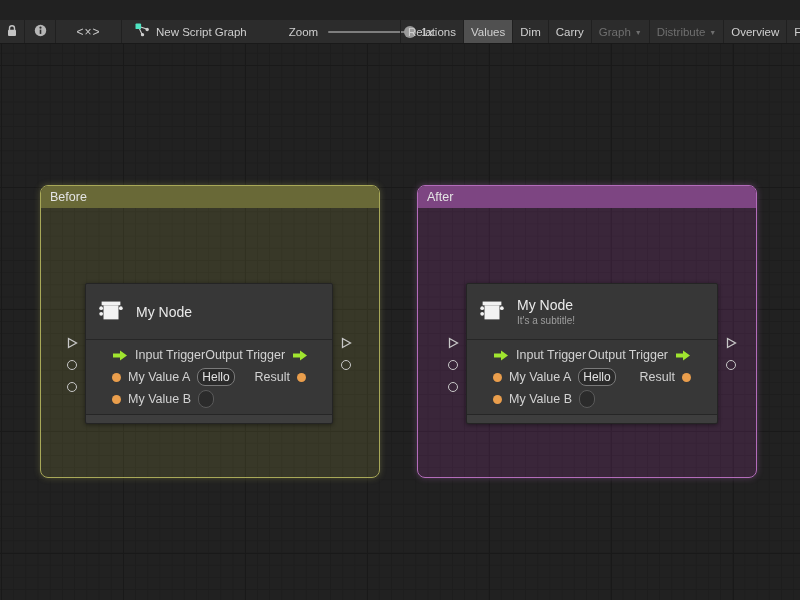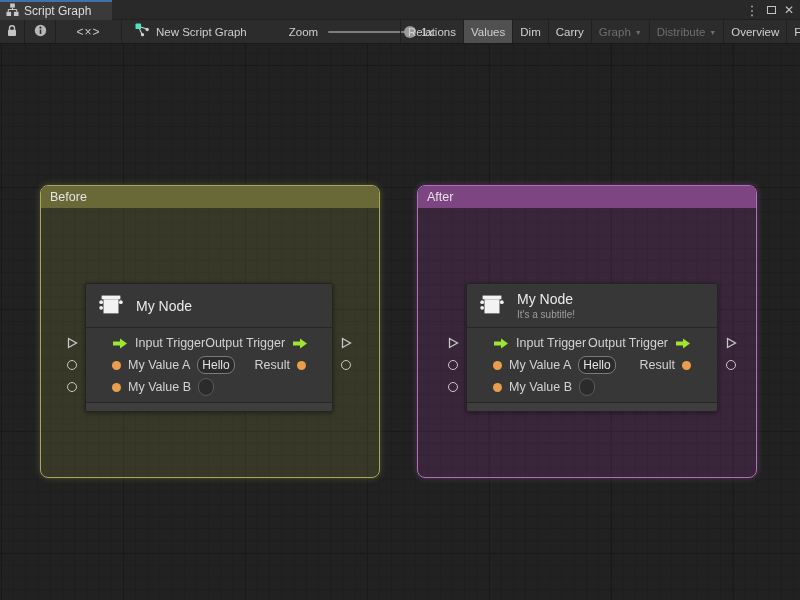--- a/index.html
+++ b/index.html
@@ -59,21 +59,21 @@
   .group.after { left:417px; border:1px solid #b36cba; background:rgba(170,60,170,0.18);
                  box-shadow:0 0 6px rgba(185,115,195,0.35); }
   .group.after .group-header { background:#7d4582; }
 
   
   .node-wrap { position:absolute; top:239px; }
   .node-wrap.before-node { left:85px; width:248px; }
   .node-wrap.after-node { left:466px; width:252px; }
   .node { position:relative; width:100%; background:#373737; border:1px solid #242424; border-radius:2px;
           box-shadow:0 1px 4px rgba(0,0,0,0.45); }
-  .node-header { height:44px; display:flex; align-items:center; padding:0 10px; border-bottom:1px solid #262626; gap:10px; }
+  .node-header { height:56px; display:flex; align-items:center; padding:0 10px; border-bottom:1px solid #262626; gap:10px; }
   .node-titles { display:flex; flex-direction:column; justify-content:center; }
   .node-title { font-size:14px; color:#eaeaea; line-height:16px; }
   .node-subtitle { font-size:10px; color:#9d9d9d; line-height:13px; margin-top:1px; }
   .node-rows { padding:4px 16px; }
   .row { height:22px; display:flex; align-items:center; justify-content:space-between; padding:0 10px; }
   .row-left, .row-right { display:flex; align-items:center; gap:7px; }
   .port-label { font-size:12.5px; color:#d2d2d2; white-space:nowrap; }
   .value-dot { width:9px; height:9px; border-radius:50%; background:#ea9e4c; flex:0 0 auto; }
   .flow-arrow { display:flex; align-items:center; flex:0 0 auto; }
   .field { display:inline-block; min-width:14px; height:18px; background:#2b2b2b; border:1px solid #7a7a7a;
@@ -87,38 +87,20 @@
   .oport.right { right:-19px; }
   .oport.circ { width:10px; height:10px; border:1.5px solid #c8c8c8; border-radius:50%; background:transparent; }
   .oport.circ.left { left:-18px; }
   .oport.circ.right { right:-18px; }
 </style>
 </head>
 <body>
 
 <div id="window">
 
-  <div class="tabbar">
-    <div class="tab">
-      <span class="tab-icon">
-        <svg width="13" height="13" viewBox="0 0 14 14">
-          <rect x="4.5" y="0.5" width="5" height="4.5" fill="#c8c8c8"></rect>
-          <path d="M7 5 V7 M2.5 7 H11.5 M2.5 7 V9.5 M11.5 7 V9.5" stroke="#c8c8c8" stroke-width="1.2" fill="none"></path>
-          <rect x="0.5" y="9.5" width="5" height="4.5" fill="#c8c8c8"></rect>
-          <rect x="8.5" y="9.5" width="5" height="4.5" fill="#c8c8c8"></rect>
-        </svg>
-      </span>
-      <span class="tab-label">Script Graph</span>
-    </div>
-    <span class="winctl menu">⋮</span>
-    <span class="winctl maxi">
-        <span class="maxi-box"></span>
-      </span>
-    <span class="winctl close">✕</span>
-  </div>
 
   <div class="toolbar">
     <div class="tb-left">
       <div class="tb-btn lock">
         <span>
           <svg width="12" height="13" viewBox="0 0 12 13">
             <path d="M3.5 6 V4.3 a2.5 2.5 0 0 1 5 0 V6" fill="none" stroke="#c4c4c4" stroke-width="1.4"></path>
             <rect x="2" y="5.8" width="8" height="6.2" rx="1" fill="#c4c4c4"></rect>
           </svg>
         </span>

